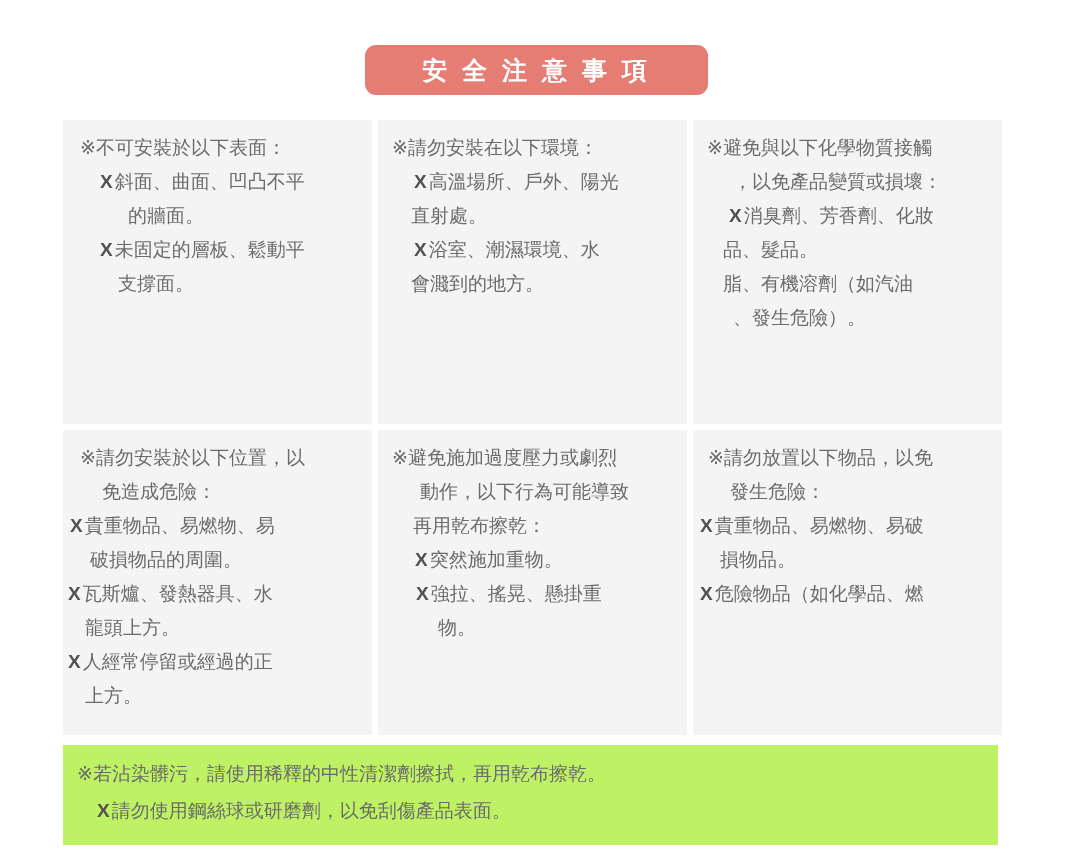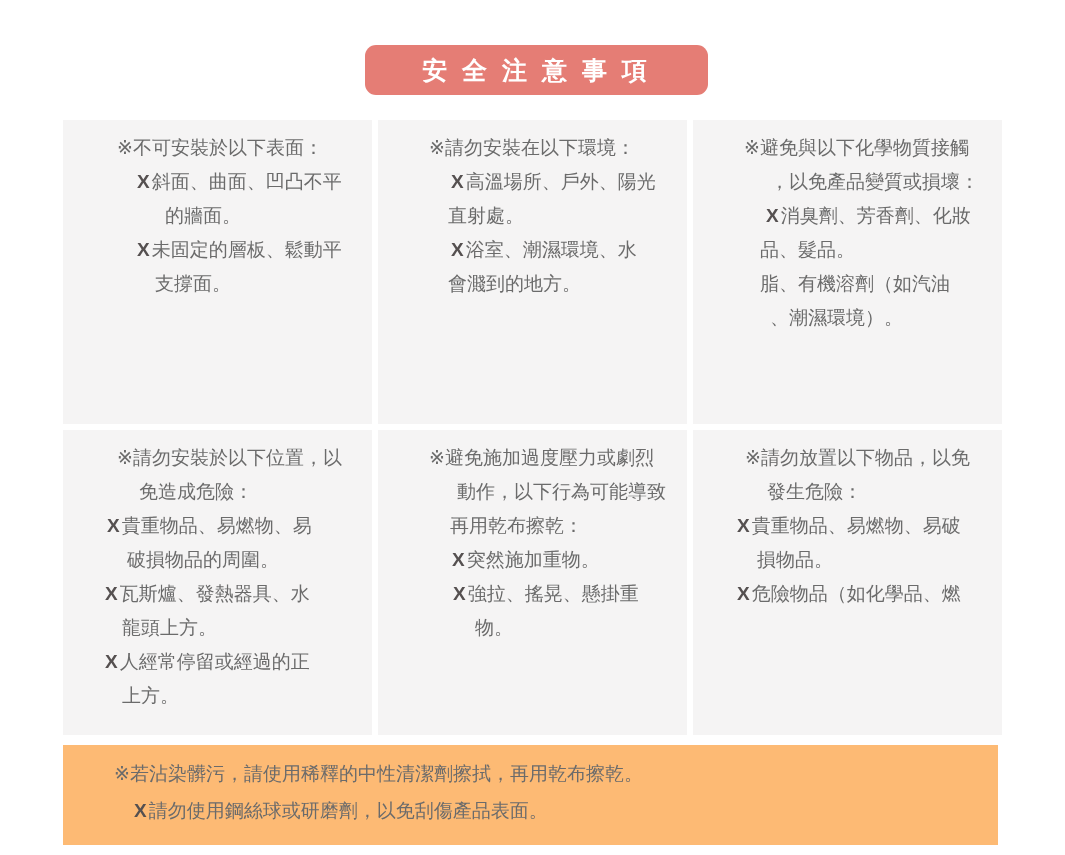--- a/index.html
+++ b/index.html
@@ -18,24 +18,24 @@
     position:absolute;left:63px;top:120px;width:939px;
     display:grid;grid-template-columns:309px 309px 309px;
     grid-template-rows:304px 305px;gap:6px;
   }
   .box{
     background:#f5f4f4;box-sizing:border-box;padding-top:11px;
     color:#6b6b6b;font-size:19px;line-height:34px;
   }
   .note{
     position:absolute;left:63px;top:745px;width:935px;height:100px;
-    background:#fdba74;box-sizing:border-box;padding-top:10px;
+    background:#bef264;box-sizing:border-box;padding-top:10px;
     color:#6b6b6b;font-size:19px;line-height:37px;
   }
-  .ln{white-space:nowrap;margin-left:37px;}
+  .ln{white-space:nowrap;}
   .xm{font-weight:800;color:#555050;margin-right:2px;}
 </style>
 </head>
 <body>
 
 <div class="banner">安 全 注 意 事 項</div>
 
 <div class="grid">
 
   <section class="box">
@@ -53,21 +53,21 @@
     <div class="ln" style="padding-left:36px"><span class="xm">X</span><span>浴室、潮濕環境、水</span></div>
     <div class="ln" style="padding-left:31px"><span class="xm"></span><span>會濺到的地方。</span></div>
   </section>
 
   <section class="box">
     <div class="ln" style="padding-left:12px"><span class="xm"></span><span>※避免與以下化學物質接觸</span></div>
     <div class="ln" style="padding-left:38px"><span class="xm"></span><span>，以免產品變質或損壞：</span></div>
     <div class="ln" style="padding-left:36px"><span class="xm">X</span><span>消臭劑、芳香劑、化妝</span></div>
     <div class="ln" style="padding-left:28px"><span class="xm"></span><span>品、髮品。</span></div>
     <div class="ln" style="padding-left:28px"><span class="xm"></span><span>脂、有機溶劑（如汽油</span></div>
-    <div class="ln" style="padding-left:38px"><span class="xm"></span><span>、潮濕環境）。</span></div>
+    <div class="ln" style="padding-left:38px"><span class="xm"></span><span>、發生危險）。</span></div>
   </section>
 
   <section class="box">
     <div class="ln" style="padding-left:15px"><span class="xm"></span><span>※請勿安裝於以下位置，以</span></div>
     <div class="ln" style="padding-left:37px"><span class="xm"></span><span>免造成危險：</span></div>
     <div class="ln" style="padding-left:7px"><span class="xm">X</span><span>貴重物品、易燃物、易</span></div>
     <div class="ln" style="padding-left:25px"><span class="xm"></span><span>破損物品的周圍。</span></div>
     <div class="ln" style="padding-left:5px"><span class="xm">X</span><span>瓦斯爐、發熱器具、水</span></div>
     <div class="ln" style="padding-left:20px"><span class="xm"></span><span>龍頭上方。</span></div>
     <div class="ln" style="padding-left:5px"><span class="xm">X</span><span>人經常停留或經過的正</span></div>

